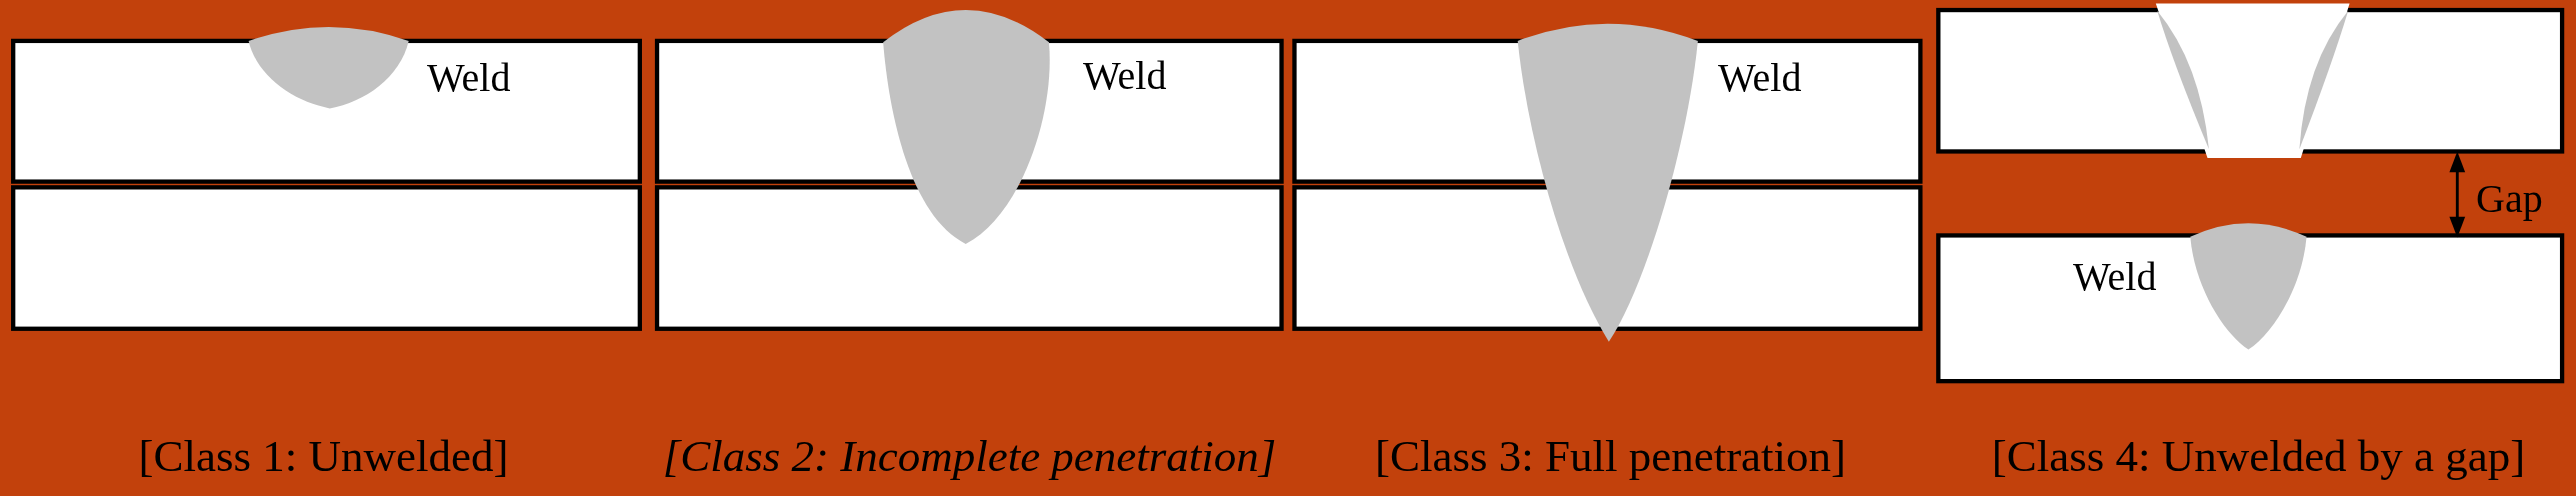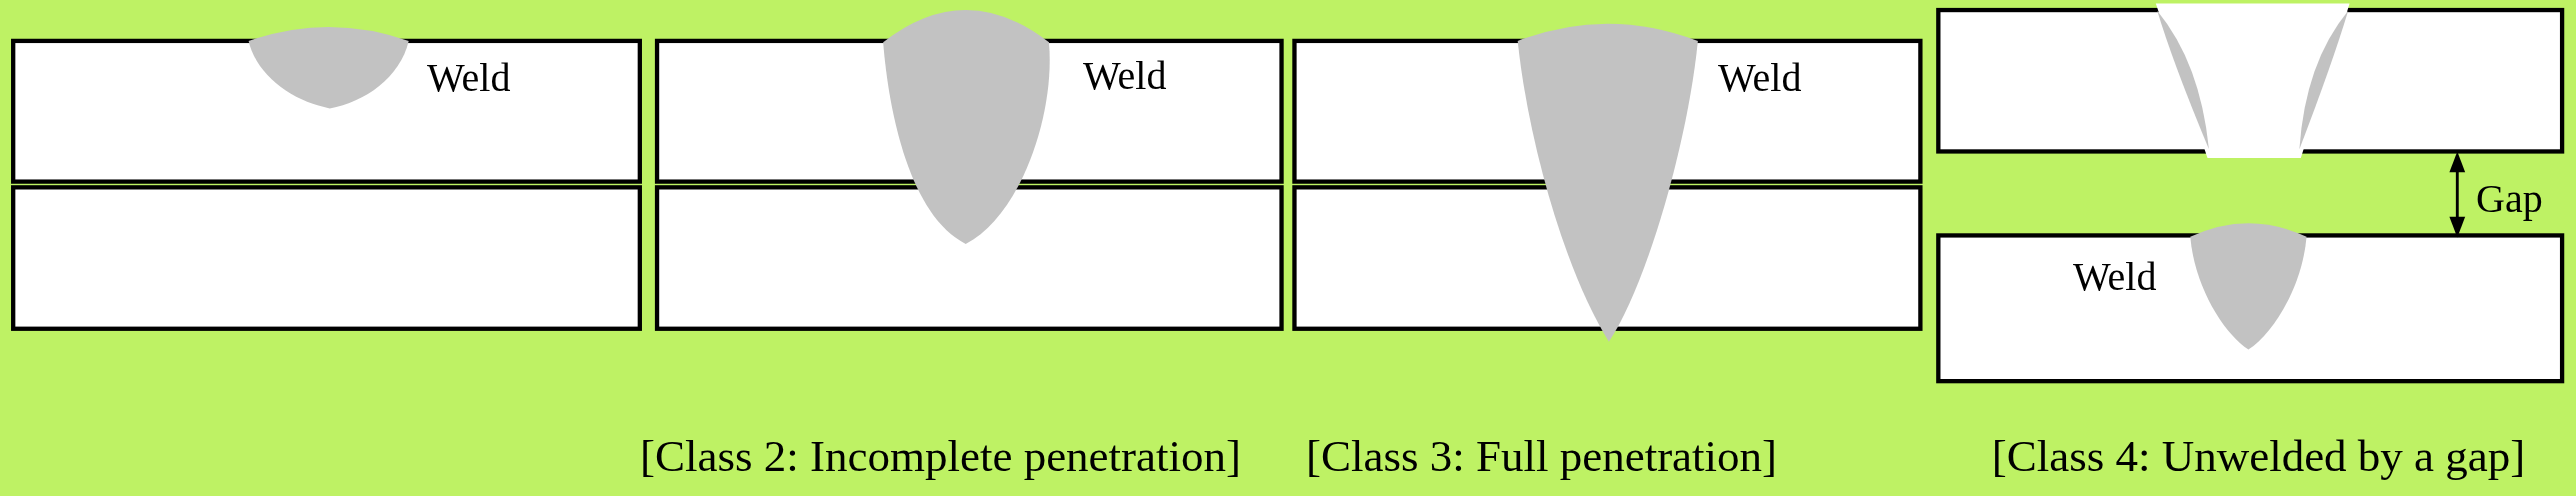--- a/index.html
+++ b/index.html
@@ -4,21 +4,21 @@
 <style>
   html, body {
     margin: 0;
     padding: 0;
     background: #ffffff;
   }
   .figure {
     position: relative;
     width: 2576px;
     height: 496px;
-    background: #bef264;
+    background: #c2410c;
     font-family: "Liberation Serif", serif;
     overflow: hidden;
   }
   .figure svg {
     position: absolute;
     left: 0;
     top: 0;
   }
   .plate {
     fill: #ffffff;
@@ -104,21 +104,22 @@
   <div class="label" style="left:427px; top:57px;">Weld</div>
 
   <div class="label" style="left:1083px; top:55px;">Weld</div>
 
   <div class="label" style="left:1718px; top:57px;">Weld</div>
 
   <div class="label" style="left:2073px; top:256px;">Weld</div>
 
   <div class="label" style="left:2476px; top:178px;">Gap</div>
 
+  <div class="caption" style="left:72px; width:503px;">[Class 1: Unwelded]</div>
 
-  <div class="caption" style="left:617px; width:647px;">[Class 2: Incomplete penetration]</div>
+  <div class="caption" style="left:646px; width:647px;font-style:italic;">[Class 2: Incomplete penetration]</div>
 
-  <div class="caption" style="left:1254px; width:575px;">[Class 3: Full penetration]</div>
+  <div class="caption" style="left:1323px; width:575px;">[Class 3: Full penetration]</div>
 
   <div class="caption" style="left:1935px; width:647px;">[Class 4: Unwelded by a gap]</div>
 
 </div>
 
 
 </body></html>

